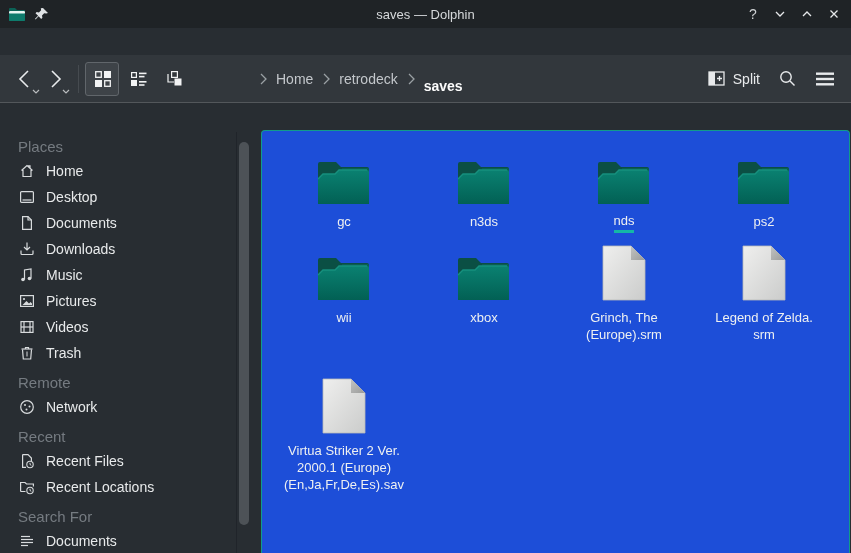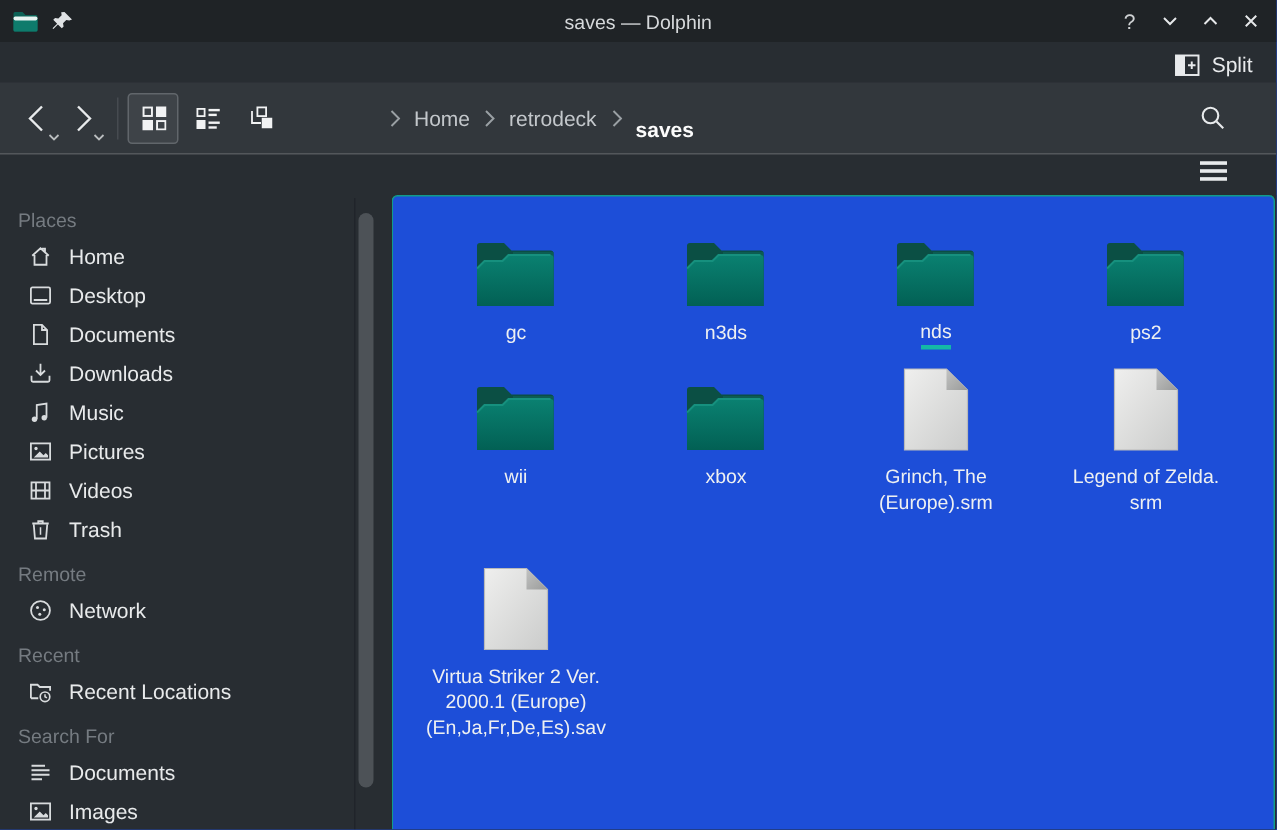--- a/index.html
+++ b/index.html
@@ -34,31 +34,31 @@
   .nav-caret { position:absolute; right:0px; bottom:2px; }
   .tb-sep { width:1px; height:28px; background:#464b50; margin:0 6px 0 8px; }
   .viewmode-btn {
     width:34px; height:34px; display:flex; align-items:center; justify-content:center;
     border-radius:3px; margin-right:2px;
   }
   .viewmode-btn.selected { background:#3e4348; border:1px solid #61666b; }
   .breadcrumb { display:flex; align-items:center; gap:9px; margin-left:66px; color:#c3c7cb; }
   .breadcrumb .crumb { font-size:14px; }
   .breadcrumb .crumb.current { color:#fcfcfc; font-weight:bold;margin-top:14px; }
-  .toolbar-right { margin-left:auto; display:flex; align-items:center; gap:18px; padding-right:6px;flex-direction:column; }
+  .toolbar-right { margin-left:auto; display:flex; align-items:center; gap:18px; padding-right:6px; }
   .split-btn { display:flex; align-items:center; gap:8px; color:#e8eaec; }
 
   
   .content { flex:1; display:flex; background:#282d32; min-height:0; }
 
   
   .sidebar { width:252px; flex-shrink:0; position:relative; padding-top:4px; overflow:hidden; }
   .sb-section-header {
-    height:24px; display:flex; align-items:center; padding-left:12px;
-    color:#757b81; font-size:13px;
+    height:24px; display:flex; align-items:center; padding-left:18px;
+    color:#757b81; font-size:15px;
   }
   .sb-section { margin-bottom:4px; }
   .sb-item {
     height:26px; display:flex; align-items:center; gap:11px; padding-left:19px;
     color:#e8eaeb; font-size:14px; cursor:default;
   }
   .sb-item svg { flex-shrink:0; }
   .sb-scroll-line { position:absolute; top:2px; bottom:0; right:15px; width:1px; background:#20242a; }
   .sb-scroll-thumb {
     position:absolute; top:12px; bottom:28px; right:3px; width:10px;
@@ -324,20 +324,28 @@
               <circle cx="7.5" cy="10.5" r="1" fill="#d8dbdd"></circle>
             </svg>
           <span>Network</span>
         </div>
       </div>
 
       <div class="sb-section">
         <div class="sb-section-header">Recent</div>
         <div class="sb-item">
           <svg width="16" height="16" viewBox="0 0 16 16">
+              <path d="M3.6 1.6 H9 L12.4 5 V8 M3.6 1.6 V14.4 H7" fill="none" stroke="#d8dbdd" stroke-width="1.2"></path>
+              <circle cx="11" cy="11.5" r="3.2" fill="none" stroke="#d8dbdd" stroke-width="1.1"></circle>
+              <path d="M11 9.8 V11.5 L12.3 12.3" fill="none" stroke="#d8dbdd" stroke-width="1"></path>
+            </svg>
+          <span>Recent Files</span>
+        </div>
+        <div class="sb-item">
+          <svg width="16" height="16" viewBox="0 0 16 16">
               <path d="M1.6 12.5 V3.5 H6 L7.5 5 H14.4 V7.5 M1.6 12.5 H6.5" fill="none" stroke="#d8dbdd" stroke-width="1.2"></path>
               <circle cx="11" cy="11.5" r="3.2" fill="none" stroke="#d8dbdd" stroke-width="1.1"></circle>
               <path d="M11 9.8 V11.5 L12.3 12.3" fill="none" stroke="#d8dbdd" stroke-width="1"></path>
             </svg>
           <span>Recent Locations</span>
         </div>
       </div>
 
       <div class="sb-section">
         <div class="sb-section-header">Search For</div>

